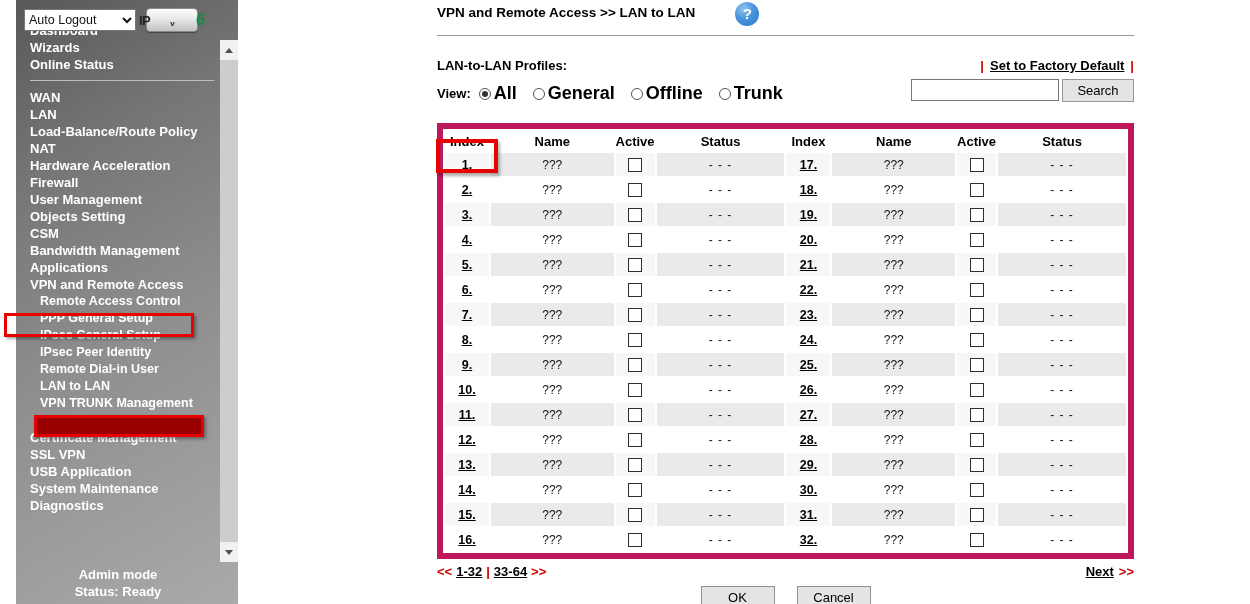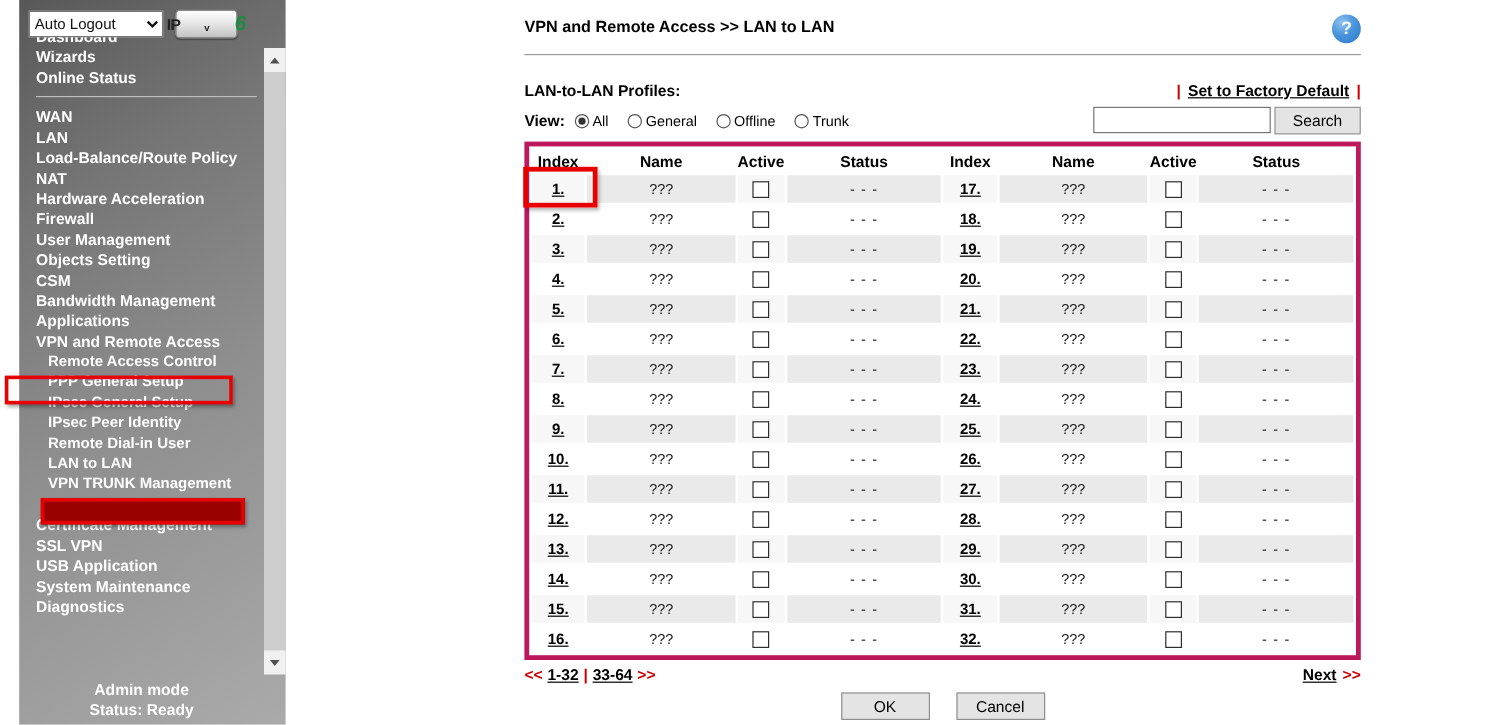--- a/index.html
+++ b/index.html
@@ -54,48 +54,48 @@
     color:#fff; font-weight:bold; font-size:13px; line-height:17px; }
 
   
   .hl { position:absolute; pointer-events:none; }
   .hl-vpn { left:4px; top:313px; width:190px; height:24px; border:3px solid #e60000; box-shadow:2px 2px 3px rgba(0,0,0,0.35); }
   .hl-lan { left:18px; top:415px; width:170px; height:22px; border:3px solid #e60000; background:#990000; box-shadow:2px 2px 3px rgba(0,0,0,0.35); z-index:1; }
   .hl-idx { left:436px; top:139px; width:62px; height:34px; border:4px solid #e60000; box-shadow:2px 3px 3px rgba(0,0,0,0.3); z-index:5; }
 
   
   #content { position:absolute; left:437px; top:0; width:697px; height:604px; }
-  .title-row { display:flex; justify-content:space-between; align-items:flex-start; padding-top:15px; }
+  .title-row { display:flex; justify-content:flex-start; align-items:flex-start; padding-top:5px;gap:40px; }
   .page-title { font-size:13.5px; font-weight:bold; color:#000; }
   .help-icon {
     width:24px; height:24px; border-radius:50%; margin-top:-3px;
     background: radial-gradient(circle at 35% 28%, #8ec4ef 0%, #4a94dc 45%, #2b79cb 100%);
     color:#fff; font-weight:bold; font-size:15px; text-align:center; line-height:24px; cursor:pointer;
   }
   .title-hr { border:none; border-top:1px solid #999; margin-top:9px; }
 
   .profiles-row { display:flex; justify-content:space-between; align-items:baseline; margin-top:22px; }
   .profiles-label { font-size:13px; font-weight:bold; color:#000; }
   .factory { font-size:13px; font-weight:bold; }
   .red-pipe { color:#cc0000; font-weight:bold; }
   .factory-link { color:#000; text-decoration:underline; cursor:pointer; margin:0 6px; }
 
   .view-row { display:flex; justify-content:space-between; align-items:flex-start; margin-top:6px; }
   .view-group { display:flex; align-items:center; margin-top:4px; }
   .view-label { font-size:13px; font-weight:bold; margin-right:8px; }
   .radio-opt { display:flex; align-items:center; margin-right:16px; cursor:pointer; }
   .radio { width:12px; height:12px; border:1px solid #555; border-radius:50%; background:#fff; margin-right:3px; position:relative; }
   .radio.checked::after { content:""; position:absolute; left:2px; top:2px; width:6px; height:6px; border-radius:50%; background:#333; }
-  .radio-label { font-size:12px; font-weight:normal;text-align:center; }
+  .radio-label { font-size:18px; font-weight:bold;text-align:center; }
   .search-group { display:flex; align-items:stretch; }
   .search-input { width:148px; height:22px; border:1px solid #767676; font-size:13px; padding:0 4px; font-family:"Liberation Sans", sans-serif; }
   .search-btn { width:72px; height:23px; margin-left:3px; background:#e4e4e4; border:1px solid #979797; font-size:13px; font-family:"Liberation Sans", sans-serif; color:#000; cursor:pointer; }
 
   
-  .profiles-table { width:100%; margin-top:6px; border:4px solid #be185d; border-collapse:separate; border-spacing:2px; background:#fff; }
+  .profiles-table { width:100%; margin-top:19px; border:6px solid #be185d; border-collapse:separate; border-spacing:2px; background:#fff; }
   .profiles-table th { font-size:13px; font-weight:bold; color:#000; height:20px; text-align:center; background:#fff; }
   .profiles-table td { height:23px; text-align:center; vertical-align:middle; font-size:12px; color:#111; }
   tr.odd .c-name, tr.odd .c-stat { background:#eaeaea; }
   tr.odd .c-idx,  tr.odd .c-act  { background:#f7f7f7; }
   tr.even td { background:#ffffff; }
   .idx-link { font-size:12.5px; font-weight:bold; color:#000; text-decoration:underline; }
   .c-stat { letter-spacing:1px; color:#333; font-size:11px; }
   .cbx { display:inline-block; width:14px; height:14px; border:1px solid #2e2e2e; background:#fff; vertical-align:middle; cursor:pointer; }
 
   .pager-row { display:flex; justify-content:space-between; align-items:baseline; margin-top:5px; font-size:13px; }

